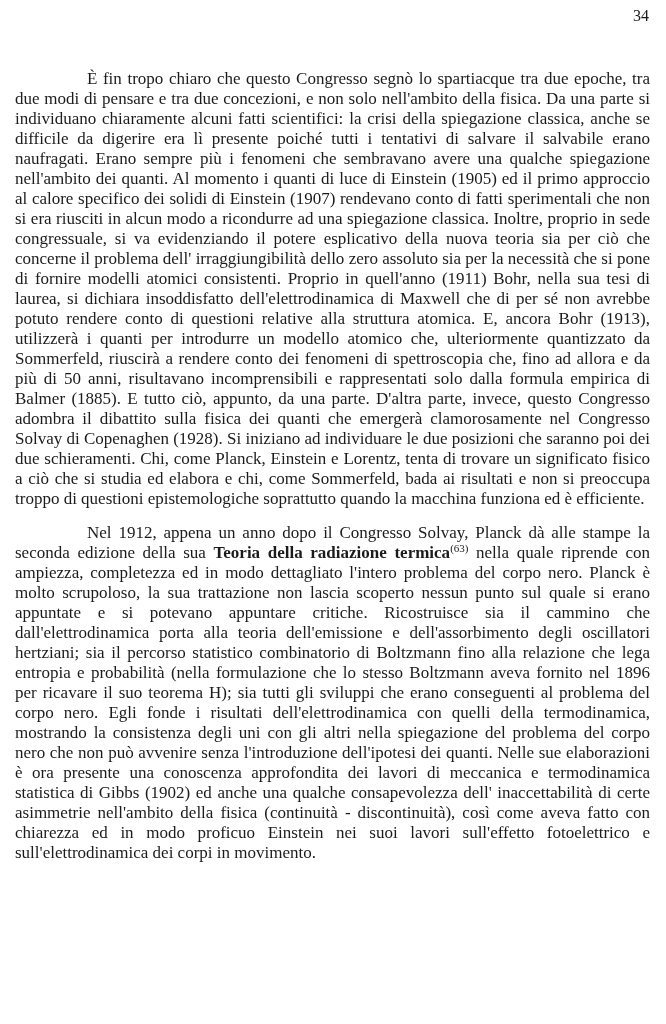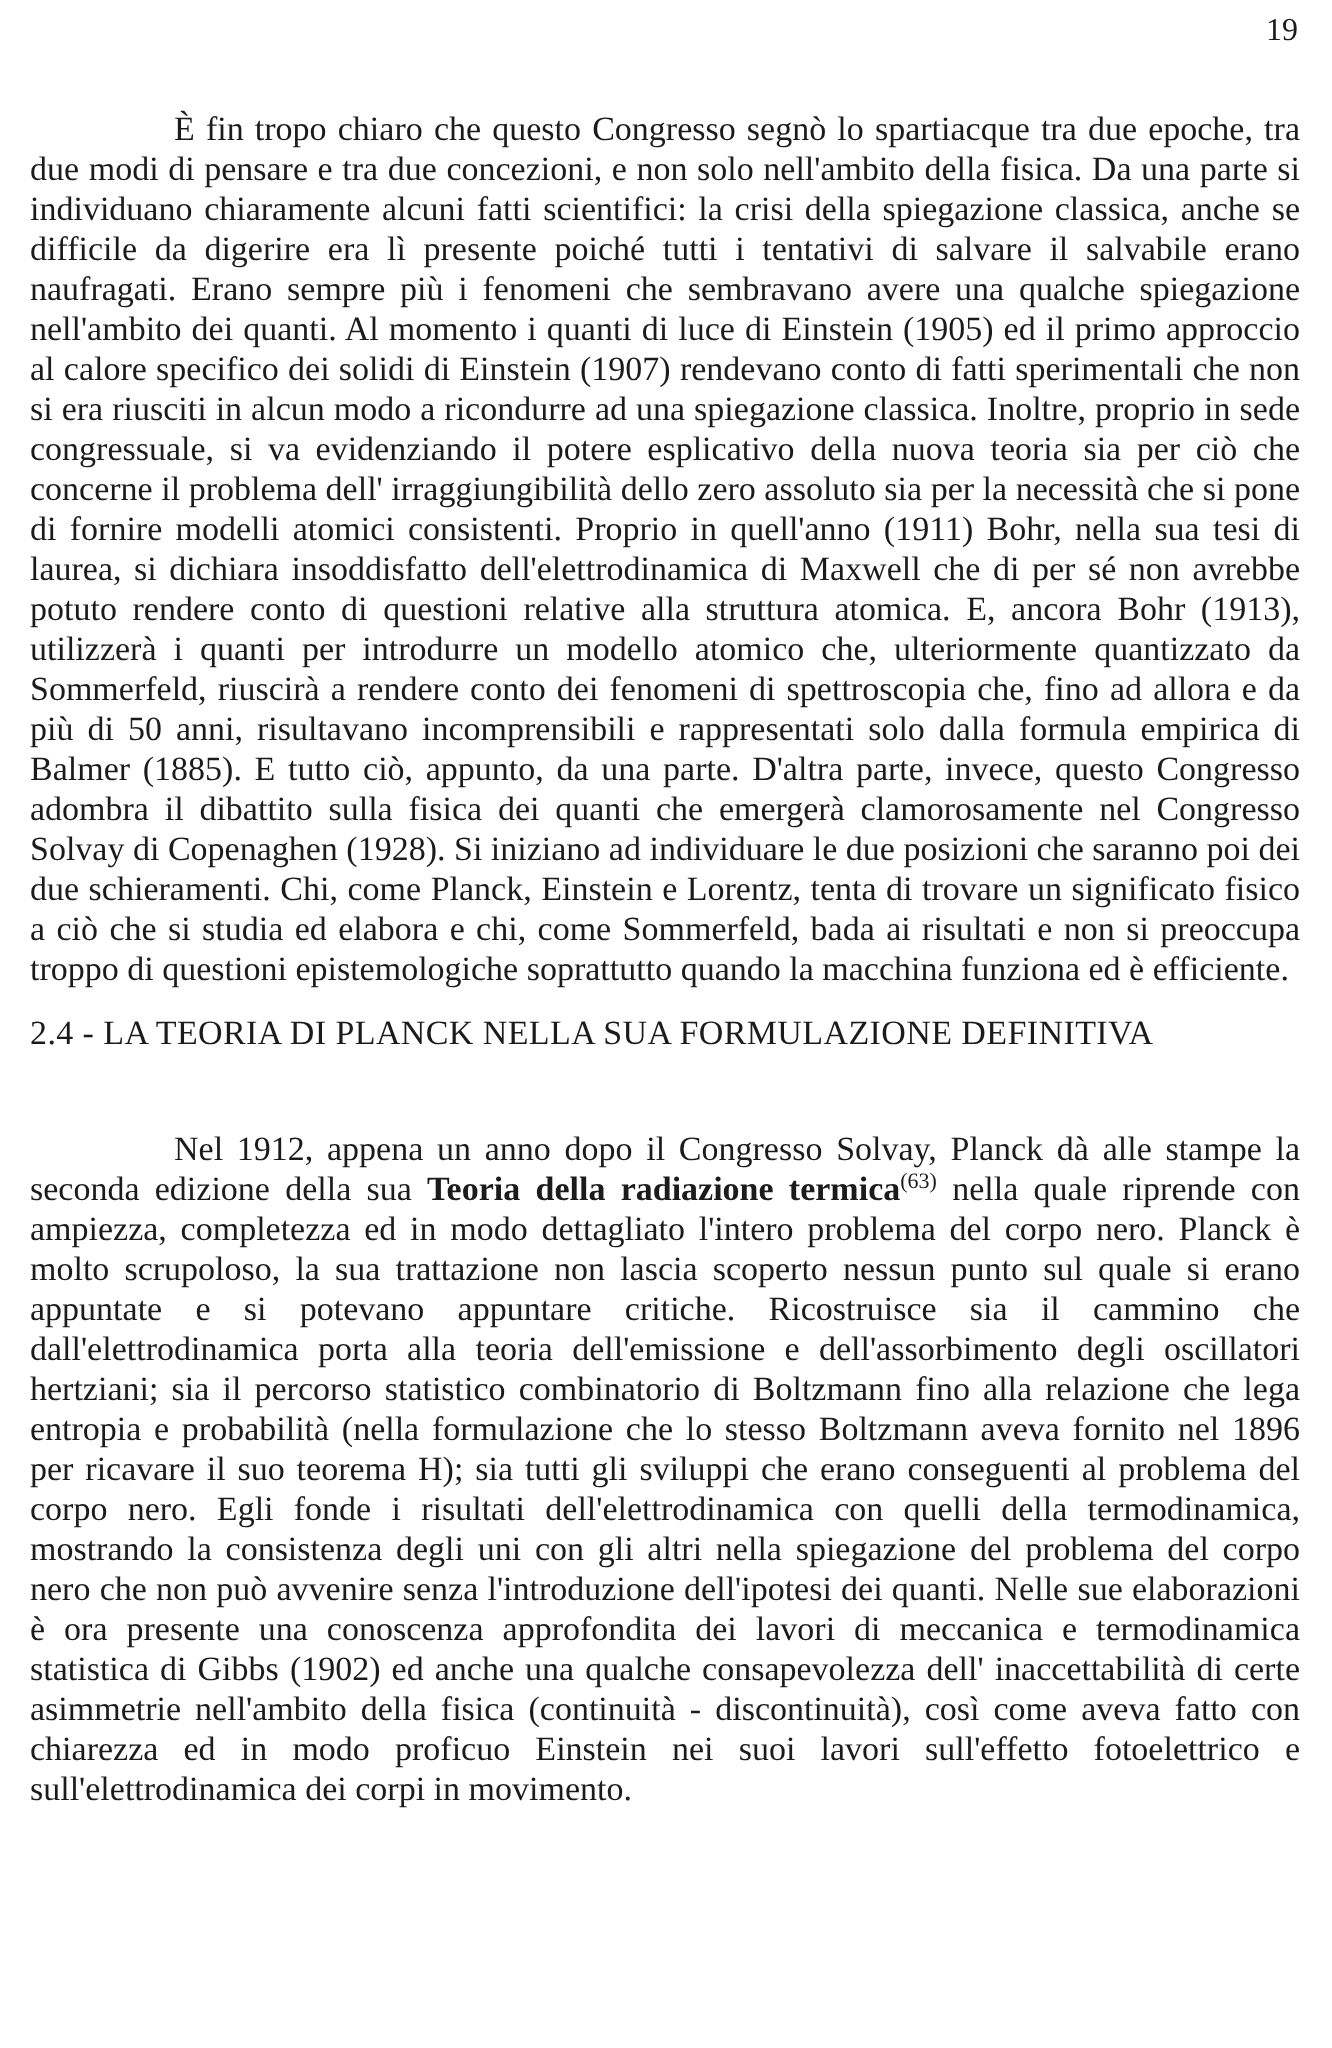--- a/index.html
+++ b/index.html
@@ -28,21 +28,21 @@
     position: absolute;
     top: 55px;
     left: 15px;
     width: 635px;
     font-size: 17px;
     line-height: 20px;
     text-align: justify;
   }
 
   .para { text-align: justify; }
-  .para.indent { text-indent: 72px; }
+  .para.indent { text-indent: 72px; margin-top: 14px; }
 
   .section-heading {
     font-size: 17px;
     font-weight: normal;
     text-align: left;
     margin-top: 12px;
     margin-bottom: 38px;
     letter-spacing: 0.2px;
     white-space: nowrap;
   }
@@ -53,25 +53,24 @@
     font-size: 11px;
     line-height: 0;
     vertical-align: 6px;
   }
 </style>
 </head>
 <body>
 
 <div class="page">
 
-  <div class="page-number">19</div>
+  <div class="page-number">34</div>
 
   <div class="body-text">
 
 
     <p class="para indent"><span class="seg-normal">È fin tropo chiaro che questo Congresso segnò lo spartiacque tra due epoche, tra due modi di pensare e tra due concezioni, e non solo nell'ambito della fisica. Da una parte si individuano chiaramente alcuni fatti scientifici: la crisi della spiegazione classica, anche se difficile da digerire era lì presente poiché tutti i tentativi di salvare il salvabile erano naufragati. Erano sempre più i fenomeni che sembravano avere una qualche spiegazione nell'ambito dei quanti. Al momento i quanti di luce di Einstein (1905) ed il primo approccio al calore specifico dei solidi di Einstein (1907) rendevano conto di fatti sperimentali che non si era riusciti in alcun modo a ricondurre ad una spiegazione classica. Inoltre, proprio in sede congressuale, si va evidenziando il potere esplicativo della nuova teoria sia per ciò che concerne il problema dell' irraggiungibilità dello zero assoluto sia per la necessità che si pone di fornire modelli atomici consistenti. Proprio in quell'anno (1911) Bohr, nella sua tesi di laurea, si dichiara insoddisfatto dell'elettrodinamica di Maxwell che di per sé non avrebbe potuto rendere conto di questioni relative alla struttura atomica. E, ancora Bohr (1913), utilizzerà i quanti per introdurre un modello atomico che, ulteriormente quantizzato da Sommerfeld, riuscirà a rendere conto dei fenomeni di spettroscopia che, fino ad allora e da più di 50 anni, risultavano incomprensibili e rappresentati solo dalla formula empirica di Balmer (1885). E tutto ciò, appunto, da una parte. D'altra parte, invece, questo Congresso adombra il dibattito sulla fisica dei quanti che emergerà clamorosamente nel Congresso Solvay di Copenaghen (1928). Si iniziano ad individuare le due posizioni che saranno poi dei due schieramenti. Chi, come Planck, Einstein e Lorentz, tenta di trovare un significato fisico a ciò che si studia ed elabora e chi, come Sommerfeld, bada ai risultati e non si preoccupa troppo di questioni epistemologiche soprattutto quando la macchina funziona ed è efficiente.</span></p>
 
-    <h2 class="section-heading">2.4 - LA TEORIA DI PLANCK NELLA SUA FORMULAZIONE DEFINITIVA</h2>
 
     <p class="para indent"><span class="seg-normal">Nel 1912, appena un anno dopo il Congresso Solvay, Planck dà alle stampe la seconda edizione della sua </span><b class="seg-bold">Teoria della radiazione termica</b><sup class="seg-sup">(63)</sup><span class="seg-normal"> nella quale riprende con ampiezza, completezza ed in modo dettagliato l'intero problema del corpo nero. Planck è molto scrupoloso, la sua trattazione non lascia scoperto nessun punto sul quale si erano appuntate e si potevano appuntare critiche. Ricostruisce sia il cammino che dall'elettrodinamica porta alla teoria dell'emissione e dell'assorbimento degli oscillatori hertziani; sia il percorso statistico combinatorio di Boltzmann fino alla relazione che lega entropia e probabilità (nella formulazione che lo stesso Boltzmann aveva fornito nel 1896 per ricavare il suo teorema H); sia tutti gli sviluppi che erano conseguenti al problema del corpo nero. Egli fonde i risultati dell'elettrodinamica con quelli della termodinamica, mostrando la consistenza degli uni con gli altri nella spiegazione del problema del corpo nero che non può avvenire senza l'introduzione dell'ipotesi dei quanti. Nelle sue elaborazioni è ora presente una conoscenza approfondita dei lavori di meccanica e termodinamica statistica di Gibbs (1902) ed anche una qualche consapevolezza dell' inaccettabilità di certe asimmetrie nell'ambito della fisica (continuità - discontinuità), così come aveva fatto con chiarezza ed in modo proficuo Einstein nei suoi lavori sull'effetto fotoelettrico e sull'elettrodinamica dei corpi in movimento.</span></p>
 
   </div>
 </div>
 
 </body></html>

